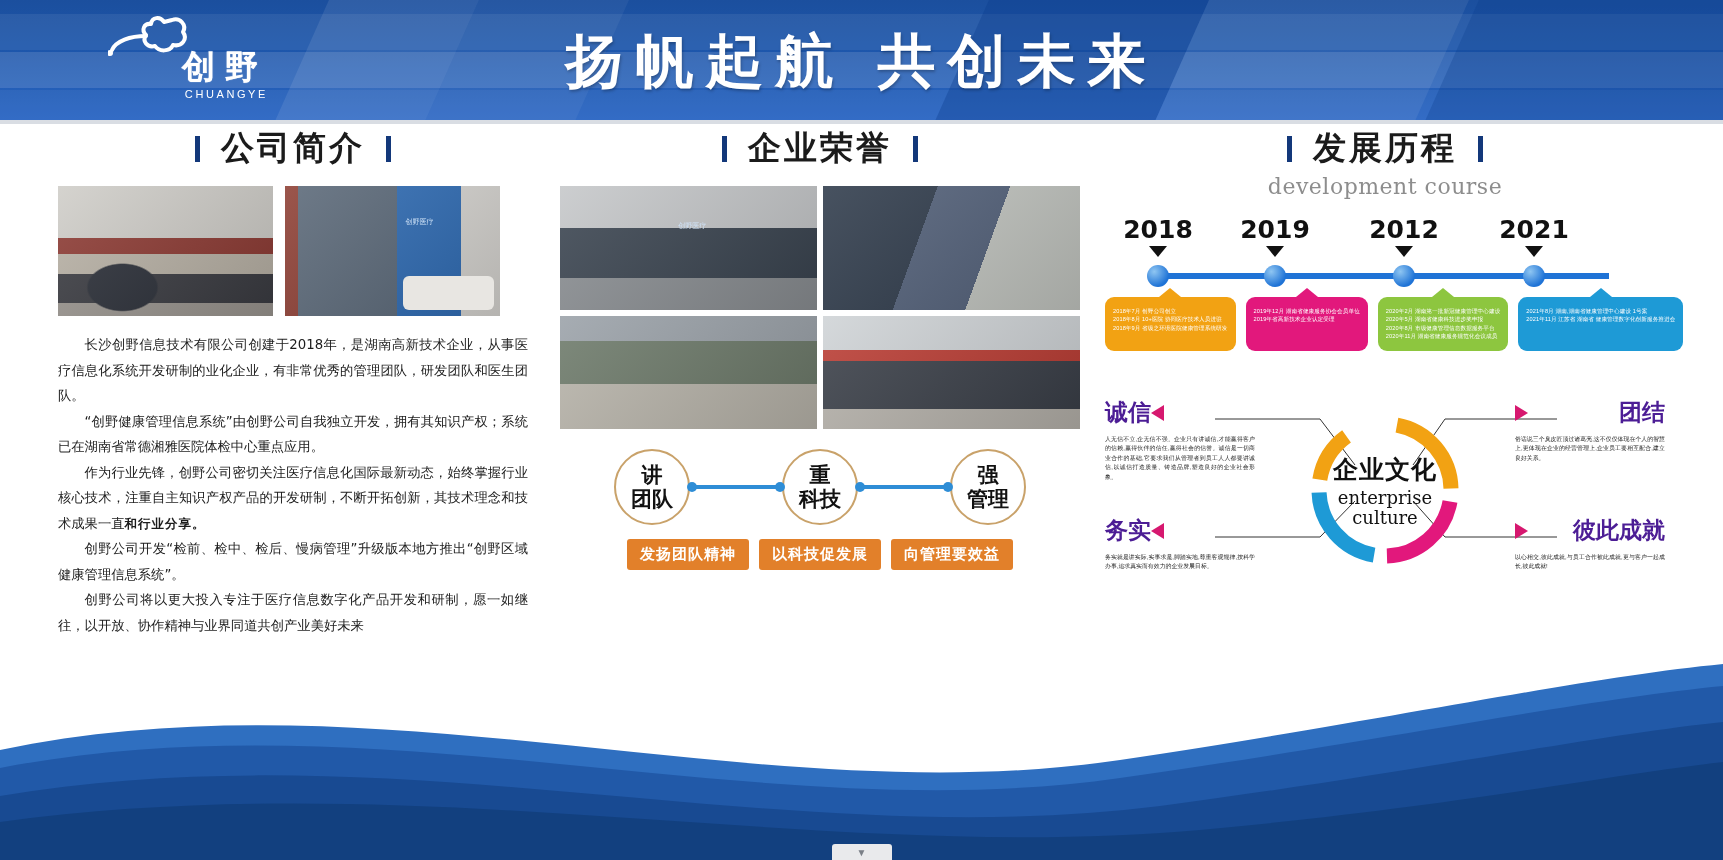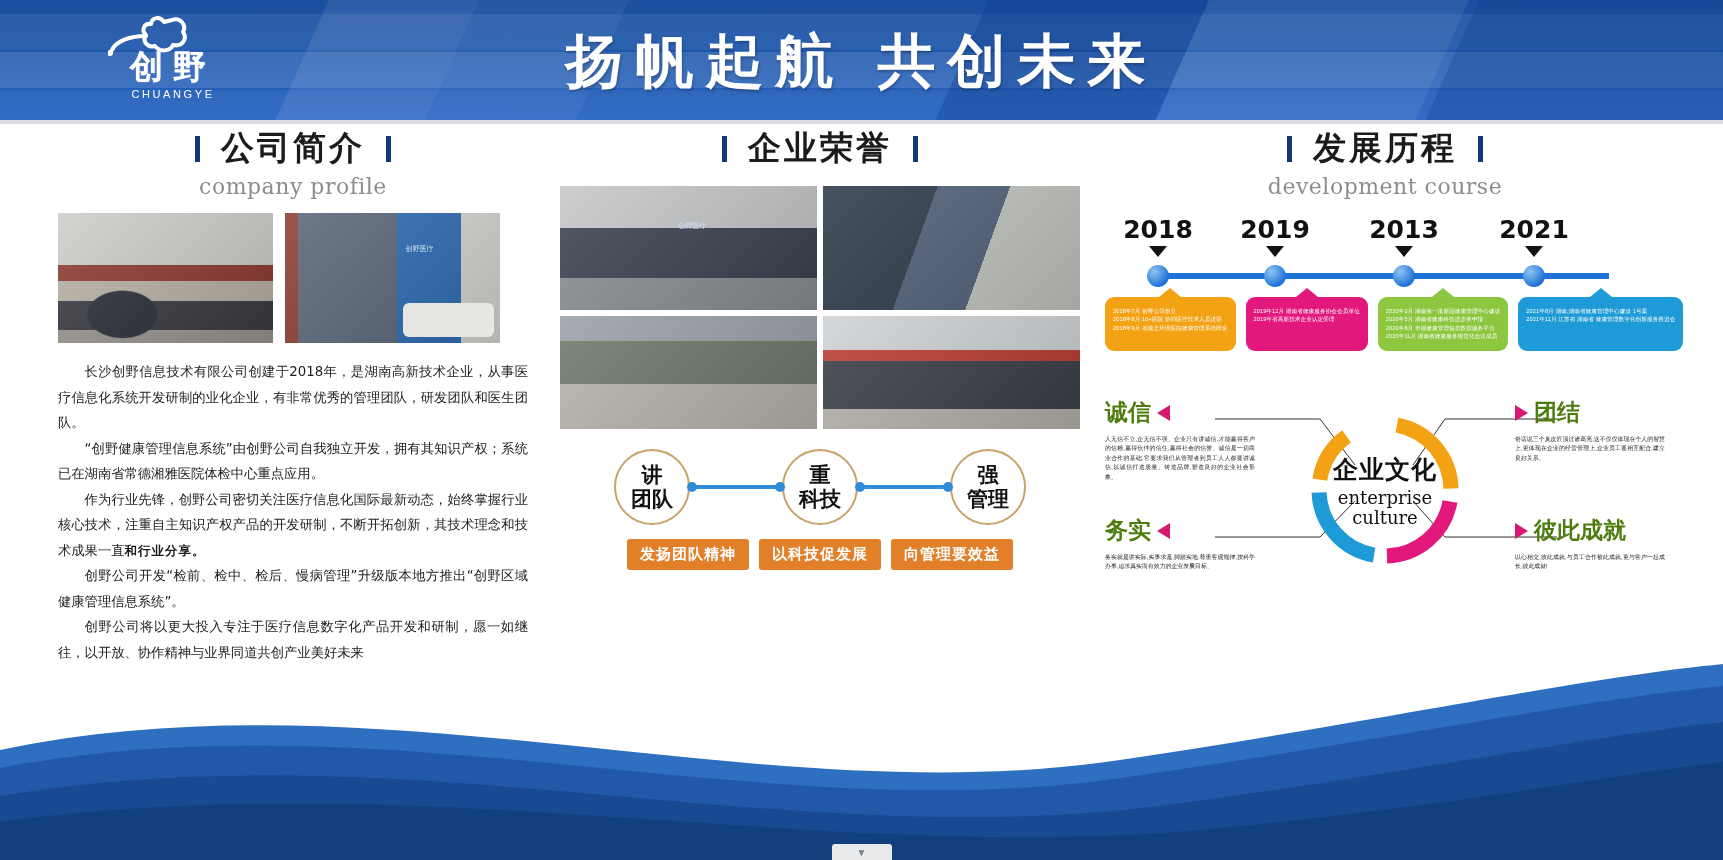--- a/index.html
+++ b/index.html
@@ -18,21 +18,21 @@
   .band3 { top:90px;  background:rgba(255,255,255,0.05); }
   .hdr-slash { position:absolute; top:-20px; height:170px; width:150px;
                background:rgba(255,255,255,0.09); transform:skewX(-24deg); }
   .hdr-slash.s1 { left:300px; }
   .hdr-slash.s2 { left:450px; background:rgba(255,255,255,0.05); }
   .hdr-slash.s3 { left:960px; background:rgba(12,60,140,0.35); width:220px; }
   .hdr-slash.s4 { left:1180px; background:rgba(255,255,255,0.07); width:260px; }
   .hdr-slash.s5 { left:1450px; background:rgba(12,60,140,0.28); width:300px; }
   .hdr-bottom-line { position:absolute; left:0; bottom:0; width:100%; height:4px; background:#d9dde3; }
 
-  .logo { position:absolute; left:78px; top:14px; width:190px; height:100px; color:#fff; text-align:center; }
+  .logo { position:absolute; left:78px; top:14px; width:190px; height:100px; color:#fff; text-align:right; }
   .logo svg { display:block; margin:0 auto; }
   .logo-cn { font-family:"DejaVu Serif", serif; font-size:33px; font-weight:bold;
              letter-spacing:10px; line-height:1; margin-top:-16px; color:#fff;
              text-shadow:0 0 1px #fff; }
   .logo-en { font-size:11px; letter-spacing:2.6px; margin-top:5px; color:#fff; }
 
   .hdr-title { position:absolute; left:0; top:27px; width:1723px; text-align:center;
                color:#ffffff; font-family:"DejaVu Sans", sans-serif; font-weight:bold;
                font-size:58px; letter-spacing:12px; line-height:68px;
                text-shadow:1px 2px 3px rgba(0,0,0,0.25); }
@@ -130,31 +130,31 @@
   .donut { position:absolute; left:50%; top:8px; margin-left:-85px; width:170px; height:170px; }
   .donut-center { position:absolute; left:0; top:0; width:170px; height:170px;
                   display:flex; flex-direction:column; align-items:center; justify-content:center;
                   text-align:center; }
   .dc-cn { font-family:"DejaVu Serif", serif; font-weight:bold; font-size:25px; color:#111; letter-spacing:1px; }
   .dc-en1 { font-family:"DejaVu Serif", serif; font-size:18px; color:#111; line-height:20px; margin-top:2px;}
   .dc-en2 { font-family:"DejaVu Serif", serif; font-size:18px; color:#111; line-height:20px; }
 
   .c-item { position:absolute; width:150px; }
   .c-item .c-title { font-family:"DejaVu Sans", sans-serif; font-weight:bold; font-size:23px;
-                     color:#4d7c0f; display:flex; align-items:center; gap:6px; }
+                     color:#4c1d95; display:flex; align-items:center; }
   .c-item .c-desc { font-size:5.9px; line-height:9.4px; color:#222; margin-top:7px; text-align:justify; }
   .arrow-l { width:0;height:0;border-top:8px solid transparent;border-bottom:8px solid transparent;
              border-right:13px solid #d6186f; }
   .arrow-r { width:0;height:0;border-top:8px solid transparent;border-bottom:8px solid transparent;
              border-left:13px solid #d6186f; }
   .c-tl { left:0;   top:0; }
   .c-tr { right:0;  top:0; }
   .c-bl { left:0;   top:118px; }
   .c-br { right:0;  top:118px; }
-  .c-tr .c-title, .c-br .c-title { justify-content:flex-start;font-family:Liberation Serif, serif; }
+  .c-tr .c-title, .c-br .c-title { justify-content:space-between;font-family:Liberation Serif, serif; }
   .leader { position:absolute; stroke:#333; stroke-width:1; fill:none; }
 
   
   .footer { position:absolute; left:0; bottom:0; width:1723px; height:196px; overflow:hidden; }
   .scroll-hint { position:absolute; left:50%; bottom:0; margin-left:-30px; width:60px; height:16px;
                  background:#e9eaec; border-radius:3px 3px 0 0; display:flex;
                  align-items:center; justify-content:center; color:#7a7f87; font-size:10px; }
 </style>
 </head>
 <body>
@@ -184,21 +184,20 @@
 
     <div class="hdr-title">扬帆起航  共创未来</div>
     <div class="hdr-bottom-line"></div>
   </div>
 
   <div class="body-area">
 
     <div class="col col-1">
       <div class="sec-head">
         <div class="sec-cn">公司简介</div>
-        <div class="sec-en">company profile</div>
       </div>
 
       <div class="photos-1">
         <div class="ph photo-a"></div>
         <div class="ph photo-b">
           <div class="signtxt">创野医疗</div>
           <div class="sofa"></div>
         </div>
       </div>
 
@@ -259,21 +258,21 @@
         <div class="tl-years">
           <div class="tl-year" style="left:8px">
             <span>2018</span>
             <div class="tri"></div>
           </div>
           <div class="tl-year" style="left:125px">
             <span>2019</span>
             <div class="tri"></div>
           </div>
           <div class="tl-year" style="left:254px">
-            <span>2013</span>
+            <span>2012</span>
             <div class="tri"></div>
           </div>
           <div class="tl-year" style="left:384px">
             <span>2021</span>
             <div class="tri"></div>
           </div>
         </div>
 
         <div class="tl-line"></div>
         <div class="tl-dot" style="left:42px"></div>

